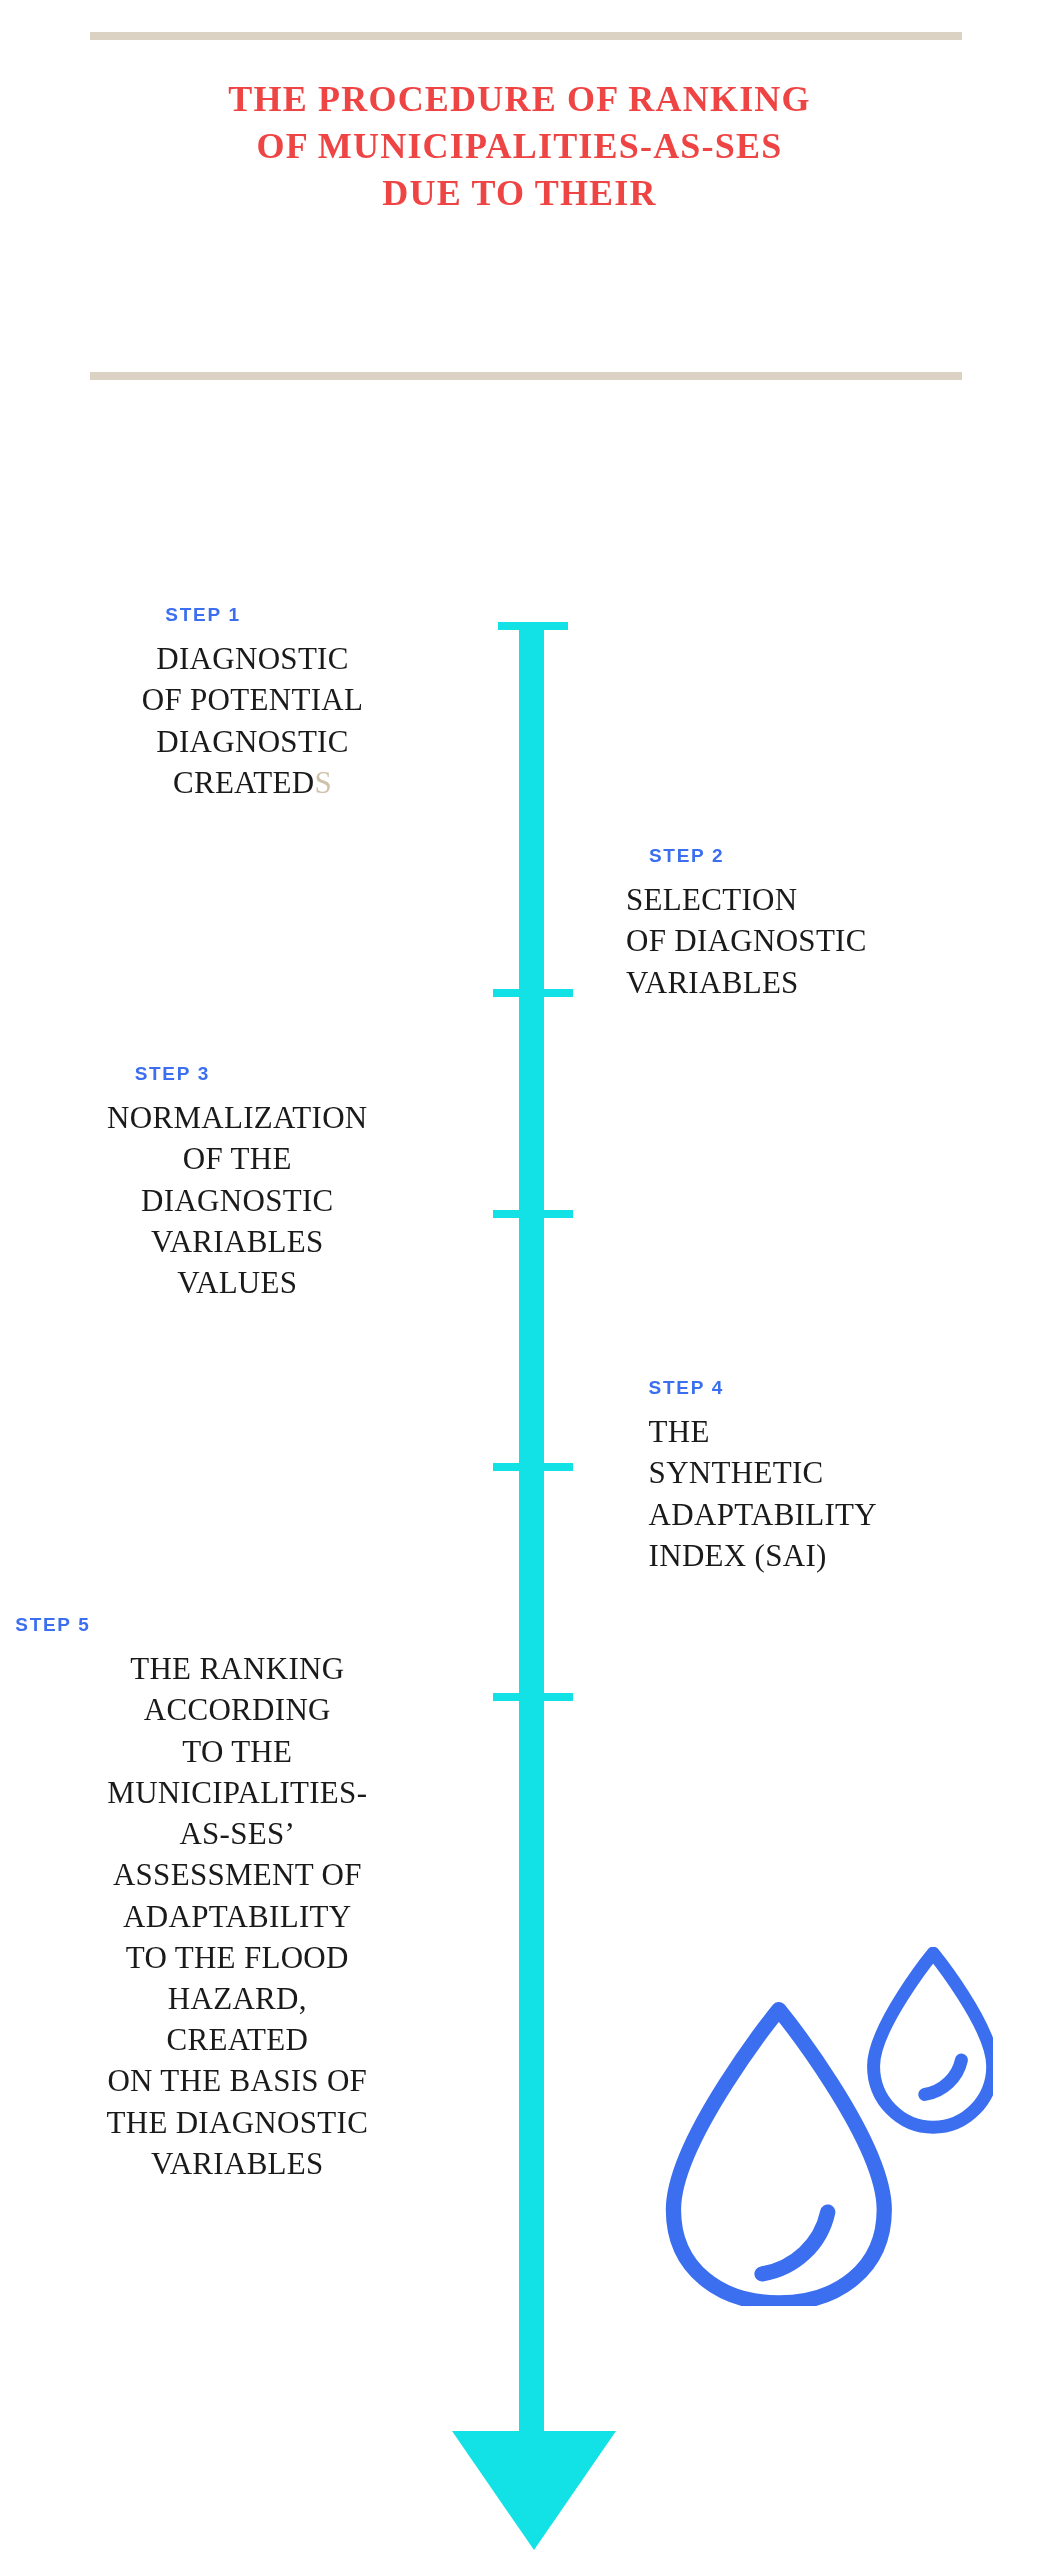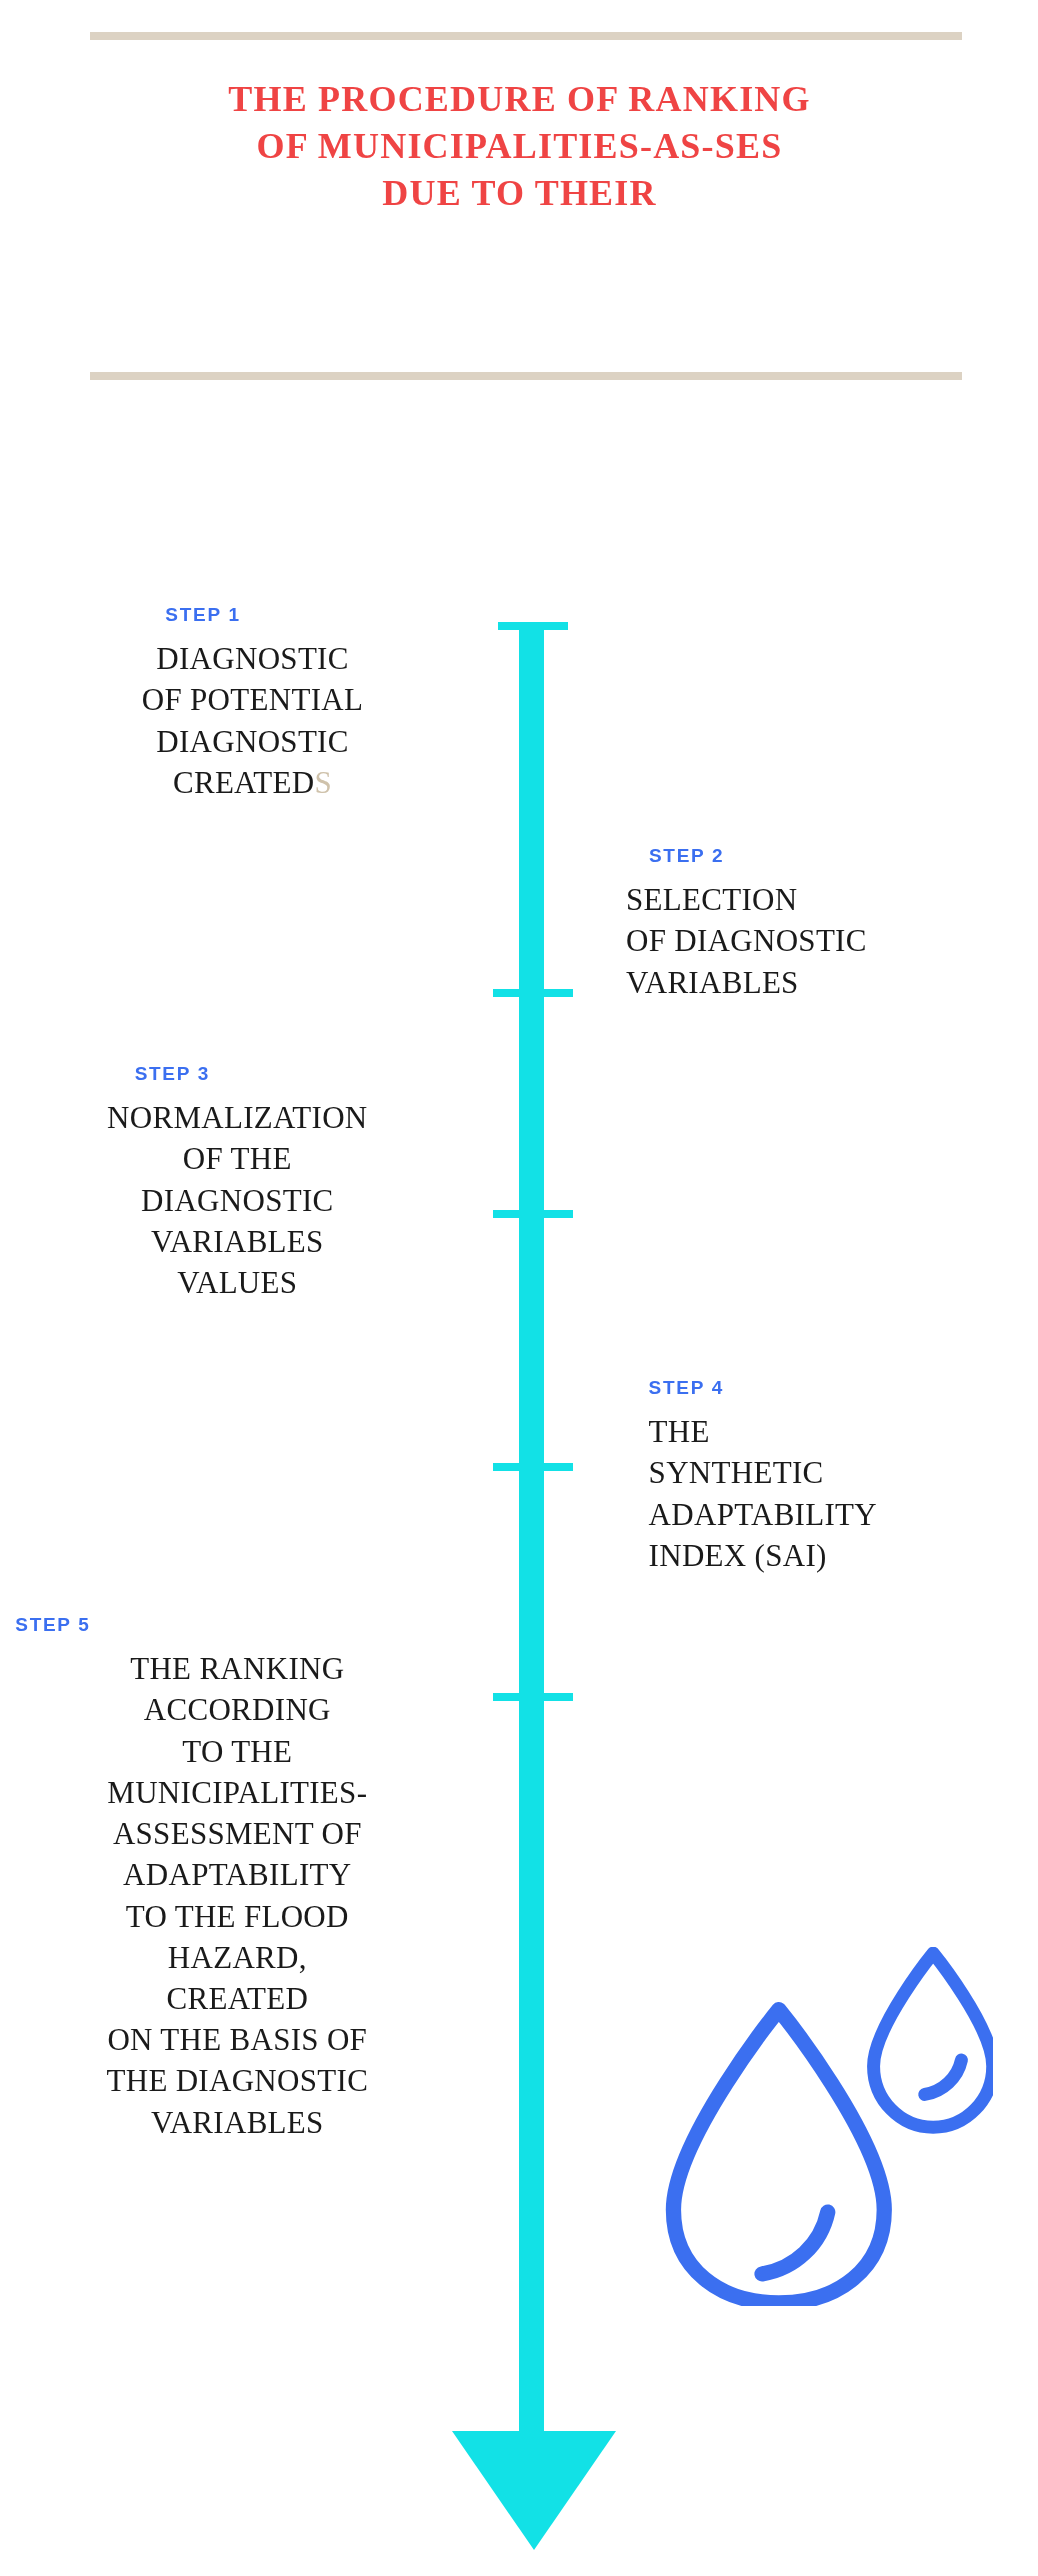--- a/index.html
+++ b/index.html
@@ -224,20 +224,21 @@
   </div>
 </div>
 
 <div class="step step-left" id="step-5">
   <div class="step-kicker">STEP 5</div>
   <div class="step-body">
     <span class="bline">THE RANKING</span>
     <span class="bline">ACCORDING</span>
     <span class="bline">TO THE</span>
     <span class="bline">MUNICIPALITIES-</span>
+    <span class="bline">AS-SES’</span>
     <span class="bline">ASSESSMENT OF</span>
     <span class="bline">ADAPTABILITY</span>
     <span class="bline">TO THE FLOOD</span>
     <span class="bline">HAZARD,</span>
     <span class="bline">CREATED</span>
     <span class="bline">ON THE BASIS OF</span>
     <span class="bline">THE DIAGNOSTIC</span>
     <span class="bline">VARIABLES</span>
   </div>
 </div>

